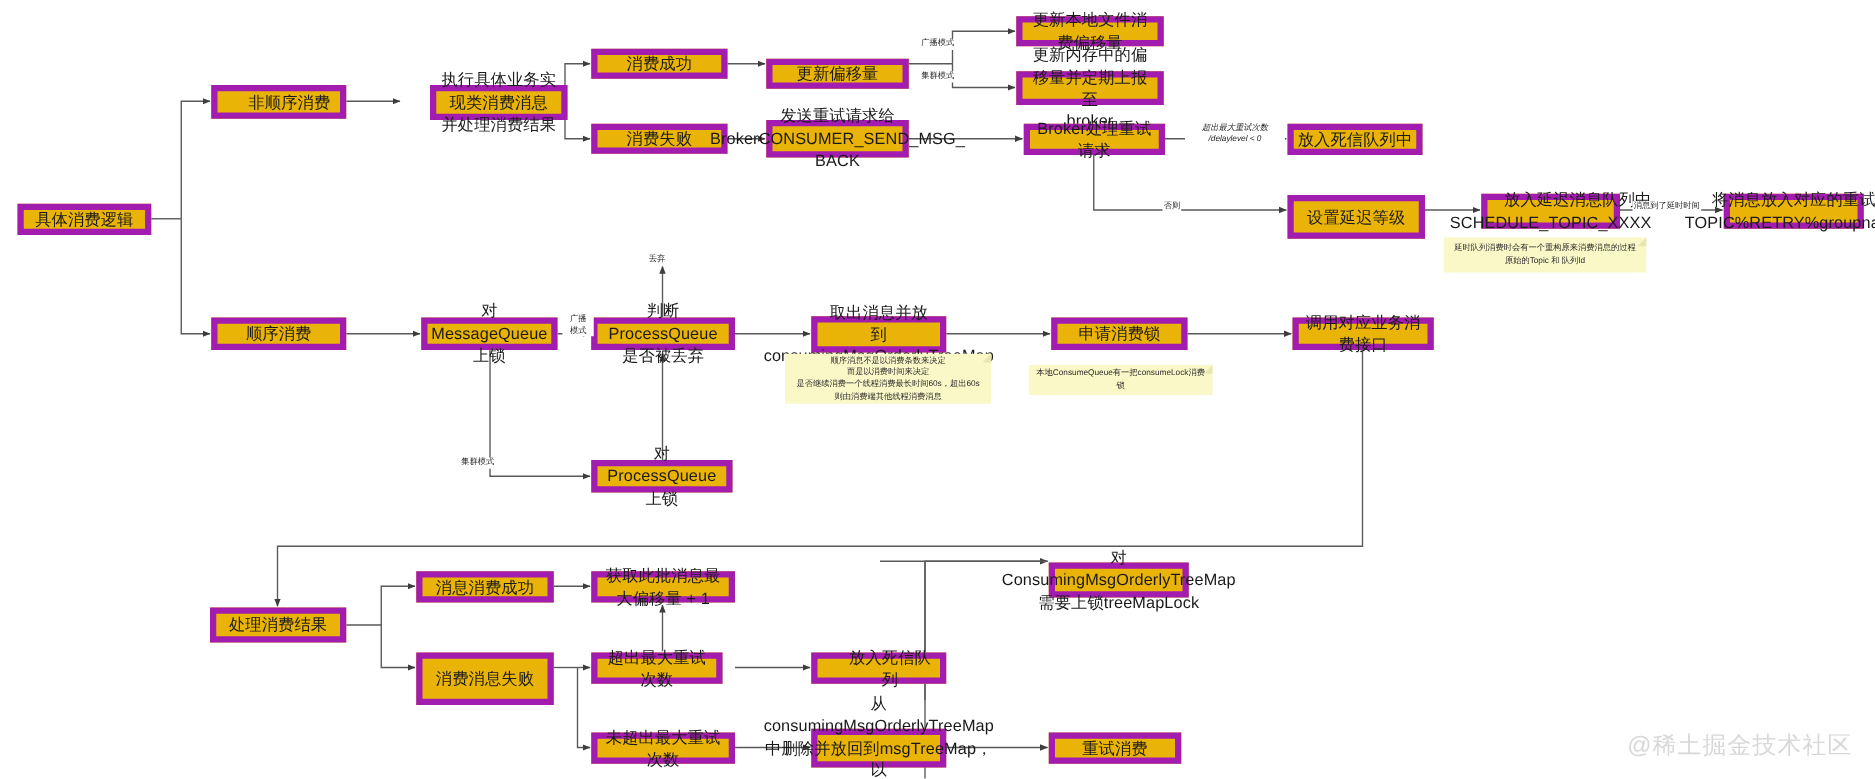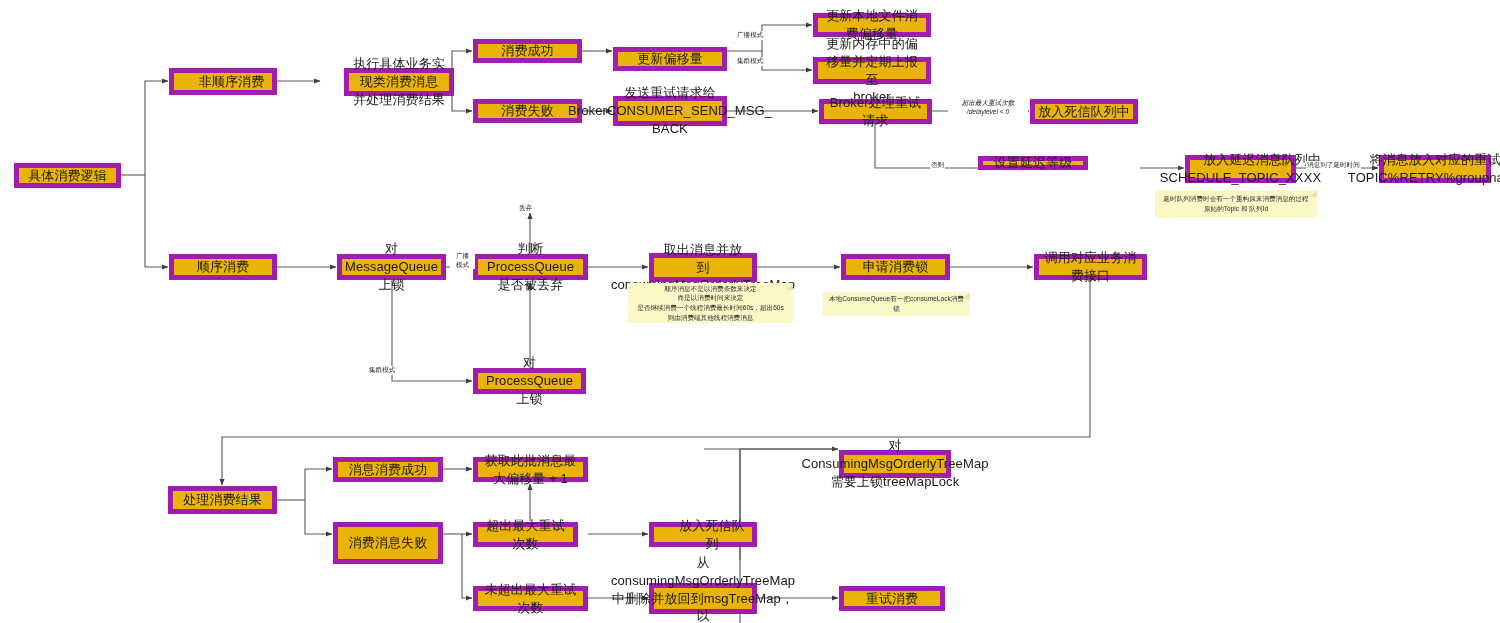--- a/index.html
+++ b/index.html
@@ -170,21 +170,21 @@
   <div class="node" style="left:813px; top:57px; width:118px; height:27px;">更新内存中的偏移量并定期上报至
 broker</div>
 
   <div class="node" style="left:473px; top:99px; width:109px; height:24px;">消费失败</div>
   <div class="node" style="left:613px; top:96px; width:114px; height:30px;">发送重试请求给
 BrokerCONSUMER_SEND_MSG_
 BACK</div>
   <div class="node" style="left:819px; top:99px; width:113px; height:25px;">Broker处理重试请求</div>
   <div class="node" style="left:1030px; top:99px; width:108px; height:25px;">放入死信队列中</div>
 
-  <div class="node" style="left:978px; top:156px; width:110px; height:14px;text-align:center;">设置延迟等级</div>
+  <div class="node" style="left:1030px; top:156px; width:110px; height:35px;text-align:center;">设置延迟等级</div>
   <div class="node" style="left:1185px; top:155px; width:111px; height:28px;text-align:right;">放入延迟消息队列中
 SCHEDULE_TOPIC_XXXX</div>
   <div class="node" style="left:1379px; top:155px; width:112px; height:28px;">将消息放入对应的重试
 TOPIC%RETRY%groupname</div>
 
   <div class="node" style="left:169px; top:254px; width:108px; height:26px;">顺序消费</div>
   <div class="node" style="left:337px; top:254px; width:109px; height:26px;">对MessageQueue上锁</div>
   <div class="node" style="left:473px; top:254px; width:115px; height:26px;">判断ProcessQueue是否被丢弃</div>
   <div class="node" style="left:473px; top:368px; width:113px; height:26px;">对ProcessQueue上锁</div>
   <div class="node" style="left:649px; top:253px; width:108px; height:29px;">取出消息并放
@@ -218,13 +218,14 @@
   <div class="edge-label" style="left:736px; top:57px;">集群模式</div>
   <div class="edge-label ital" style="left:948px; top:99px; width:78px;">超出最大重试次数
 /delaylevel &lt; 0</div>
   <div class="edge-label" style="left:930px; top:161px;">否则</div>
   <div class="edge-label" style="left:1306px; top:161px;">消息到了延时时间</div>
   <div class="edge-label" style="left:450px; top:252px; width:23px;">广播
 模式</div>
   <div class="edge-label" style="left:368px; top:366px;">集群模式</div>
   <div class="edge-label" style="left:518px; top:204px;">丢弃</div>
 
+  <div class="watermark">@稀土掘金技术社区</div>
 </div>
 
 </body></html>

